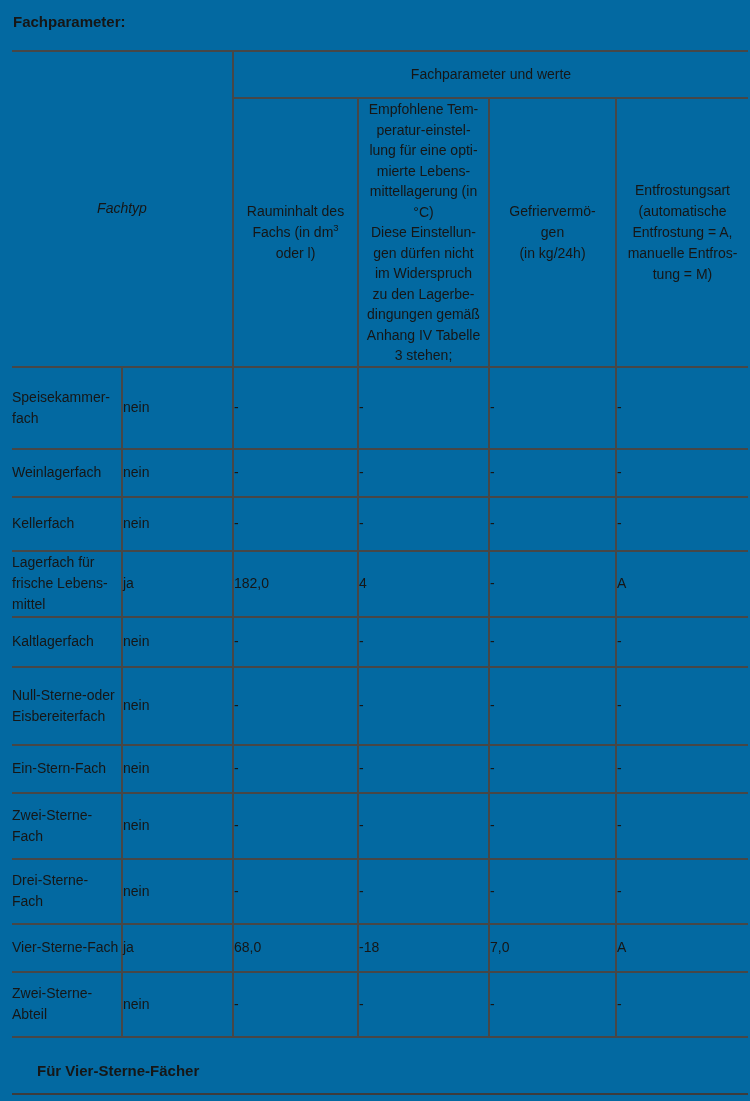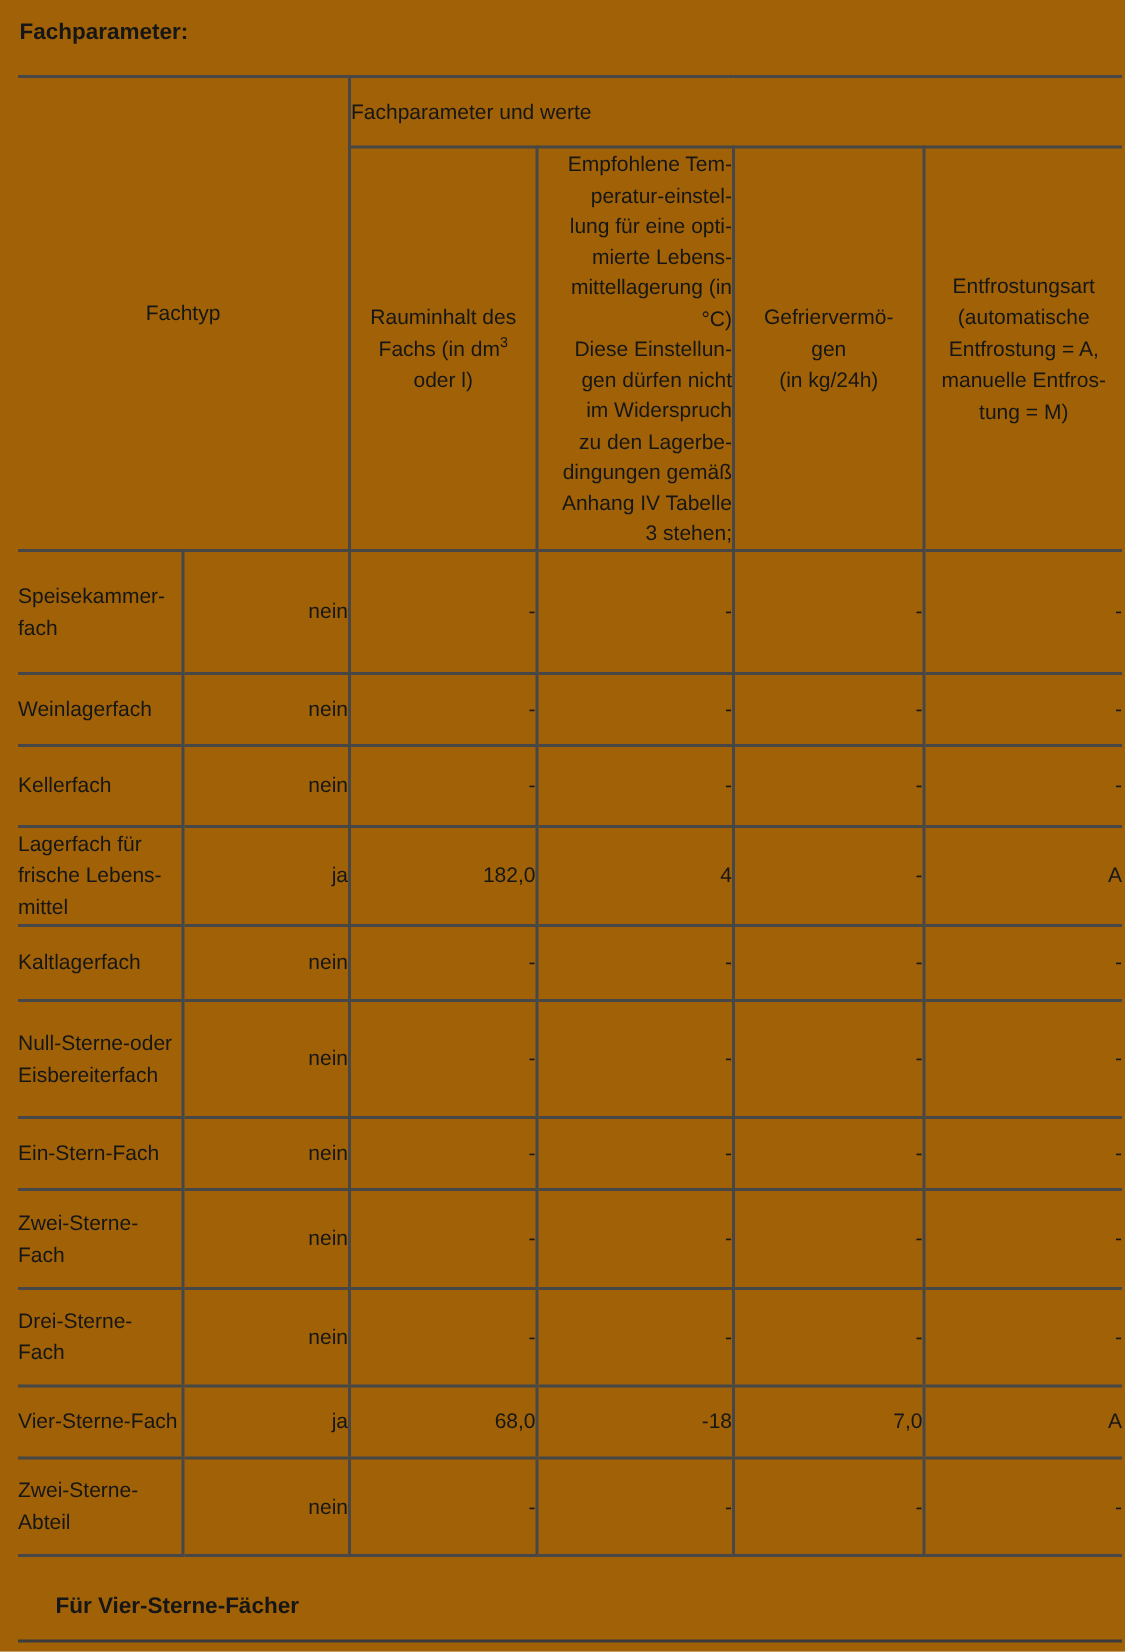--- a/index.html
+++ b/index.html
@@ -2,21 +2,21 @@
 <html><head>
 <meta charset="utf-8">
 <style>
   html,body{margin:0;padding:0;background:#ffffff;}
   body{
     width:750px;height:1101px;
     font-family:"Liberation Sans",sans-serif;
     color:#161616;
     overflow:hidden;
   }
-  .page{position:relative;width:750px;height:1101px;background:#a16207;}
+  .page{position:relative;width:750px;height:1101px;background:#0369a1;}
 
   .doc-title{
     position:absolute;left:13px;top:13px;
     font-size:15px;font-weight:bold;line-height:18px;
   }
 
   table.fach{
     position:absolute;left:12px;top:50px;
     width:736px;
     border-collapse:collapse;table-layout:fixed;
@@ -27,27 +27,28 @@
     border-bottom:2px solid #474747;
     border-left:2px solid #474747;
     padding:0;
     vertical-align:middle;
     line-height:21px;
   }
   table.fach td:first-child{border-left:none;}
   td.fachtyp{
     border-right:2px solid #474747;
     text-align:center;
-  }
-  td.grouphdr{margin-top:48px;}
+    font-style:italic;
+  }
+  td.grouphdr{text-align:center;margin-top:48px;}
   td.subhdr{text-align:center;}
-  td.ctr{text-align:right;}
+  td.ctr{text-align:left;}
   td.name{text-align:left;padding-left:2px;}
   .ln{white-space:nowrap;}
-  .tl{line-height:20.5px;white-space:nowrap;text-align:right;}
+  .tl{line-height:20.5px;white-space:nowrap;}
   sup{font-size:9.5px;line-height:0;}
 
   .section-title{
     position:absolute;left:13px;top:1062px;
     font-size:15px;font-weight:bold;line-height:18px;margin-left:24px;
   }
   .bottom-rule{
     position:absolute;left:12px;top:1093px;
     width:736px;height:0;
     border-top:2px solid #3c3c3c;

